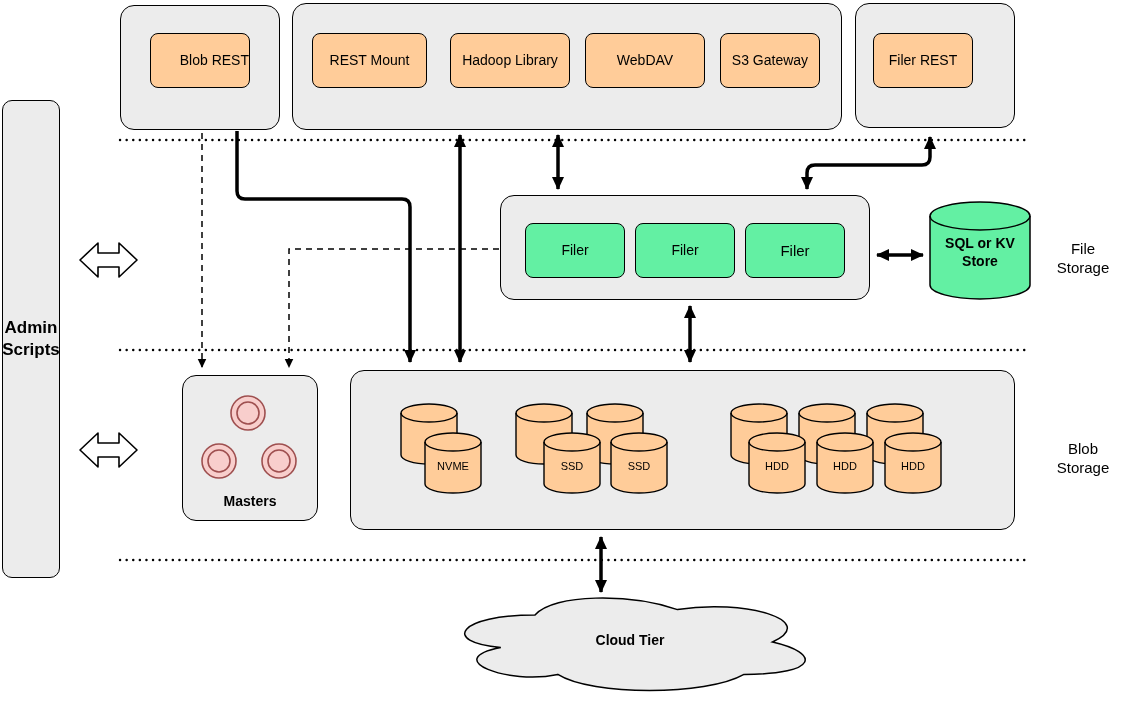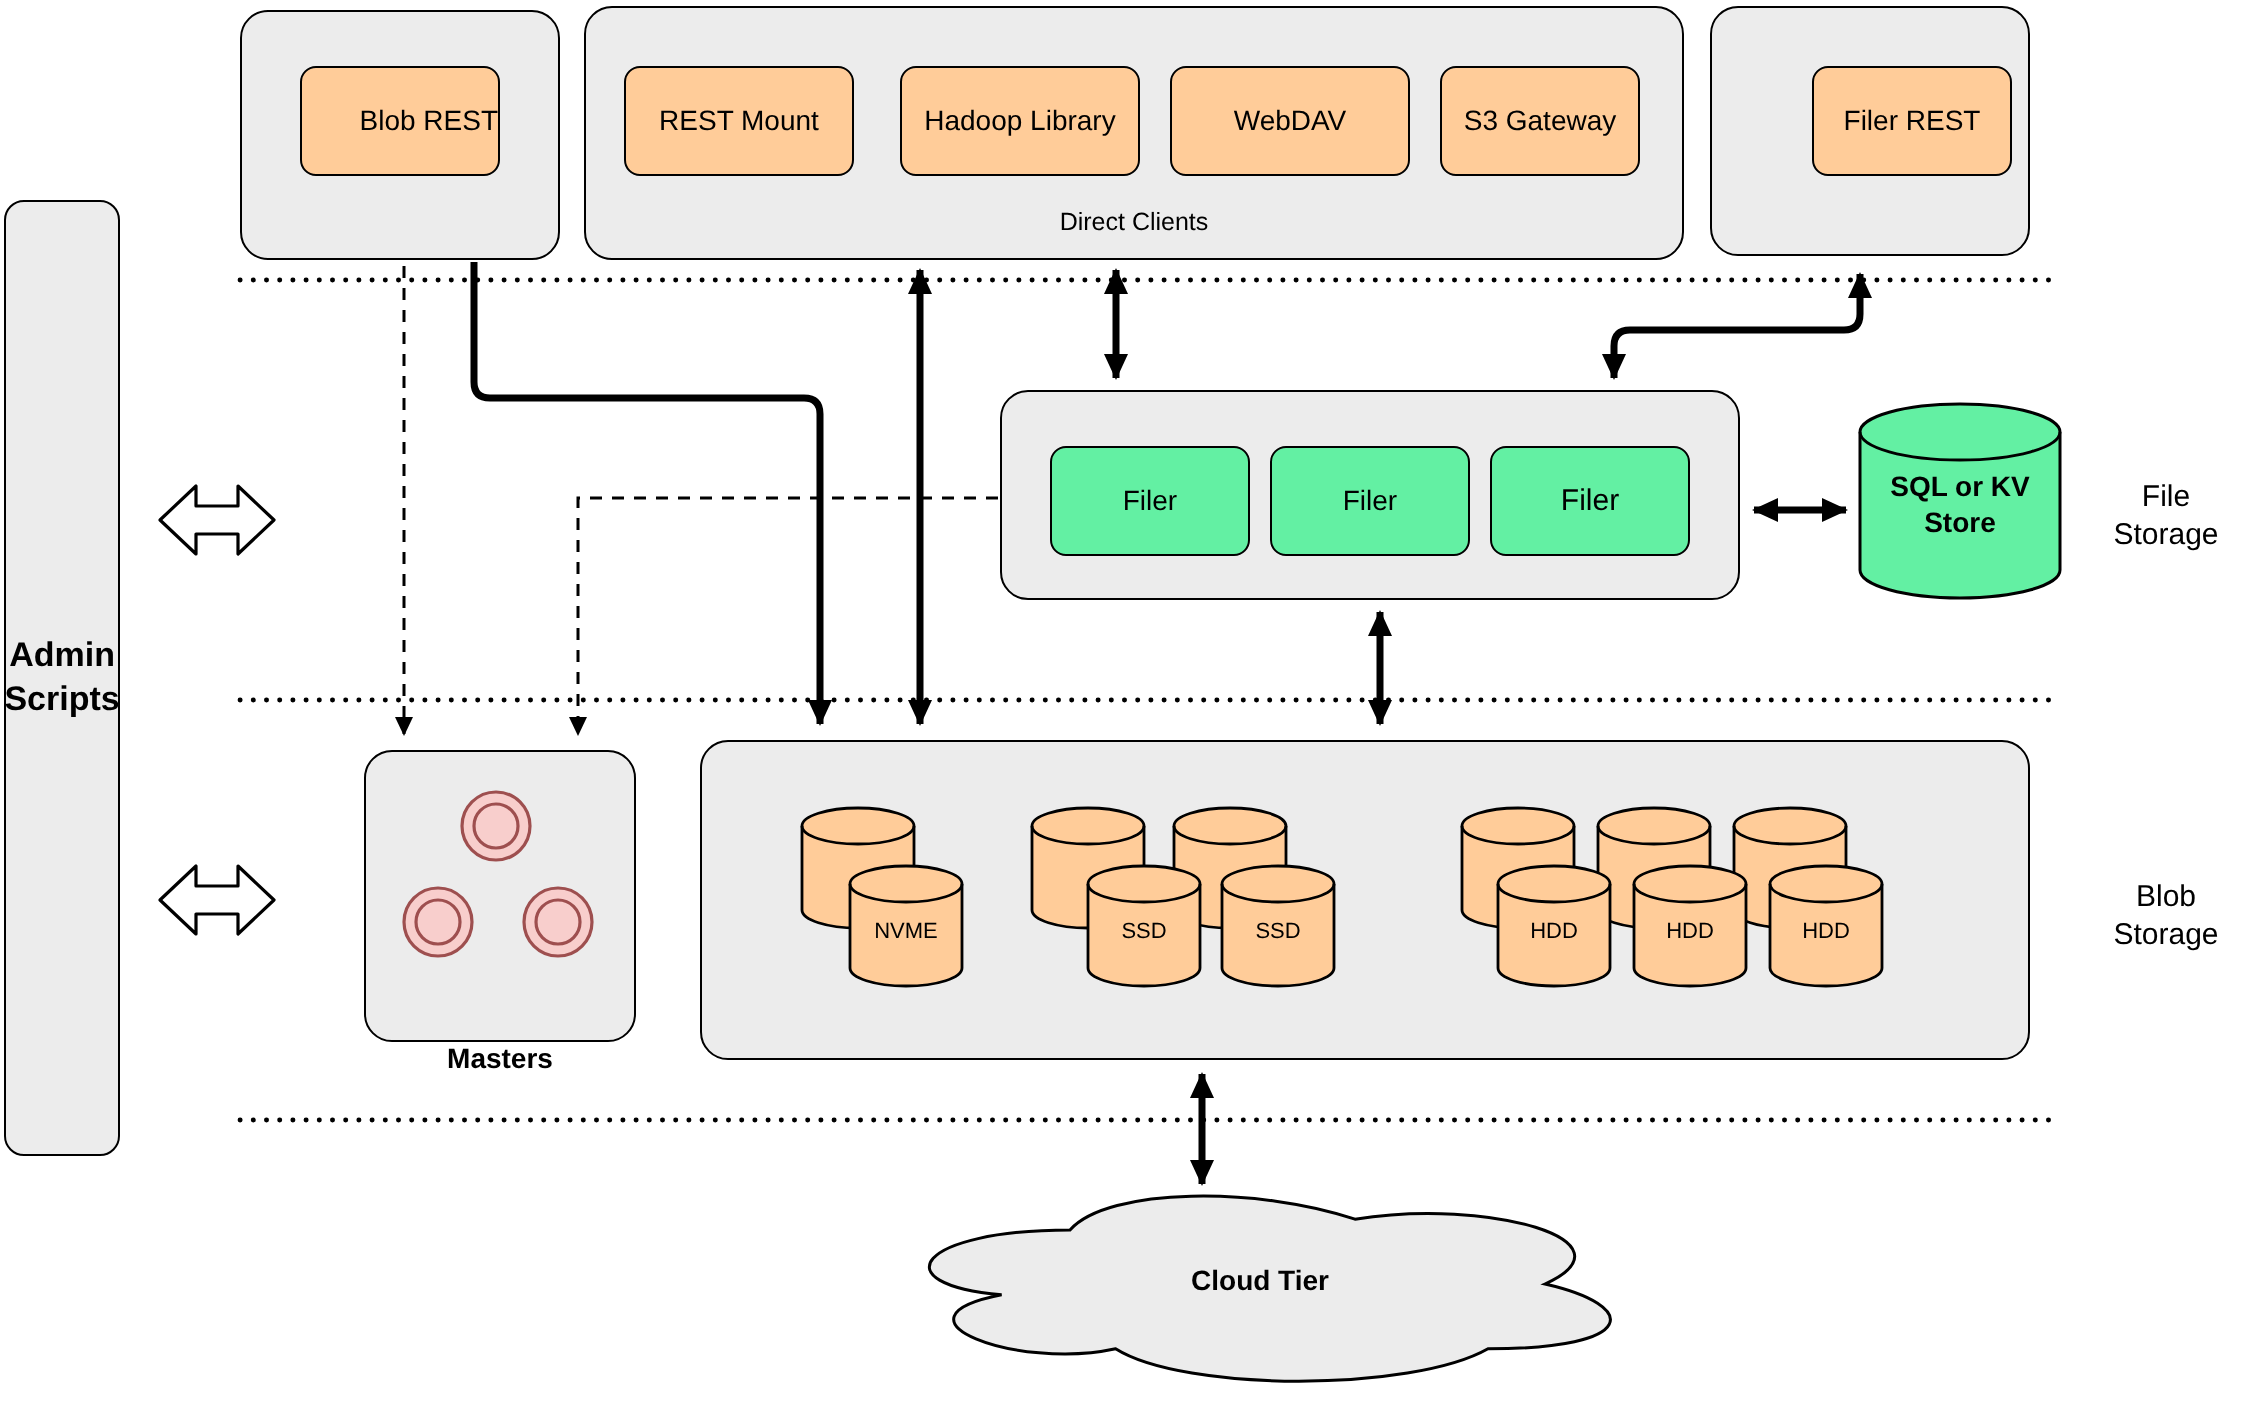--- a/index.html
+++ b/index.html
@@ -72,43 +72,42 @@
   </div>
   <div class="node orange" style="left:585px; top:33px; width:120px; height:55px;">
     <span>WebDAV</span>
   </div>
   <div class="node orange" style="left:450px; top:33px; width:120px; height:55px;">
     <span>Hadoop Library</span>
   </div>
   <div class="node orange" style="left:720px; top:33px; width:100px; height:55px;">
     <span>S3 Gateway</span>
   </div>
-  <div class="label caption" style="left:292px; top:100px; width:550px; height:22px;">Direct Clients</div>
 
   <div class="group" style="left:855px; top:3px; width:160px; height:125px;"></div>
-  <div class="node orange" style="left:906px; top:33px; width:100px; height:55px;">
+  <div class="node orange" style="left:873px; top:33px; width:100px; height:55px;">
     <span>Filer REST</span>
   </div>
 
   <div class="group" style="left:500px; top:195px; width:370px; height:105px;"></div>
   <div class="node green" style="left:525px; top:223px; width:100px; height:55px;">
     <span>Filer</span>
   </div>
   <div class="node green" style="left:635px; top:223px; width:100px; height:55px;">
     <span>Filer</span>
   </div>
   <div class="node green" style="left:745px; top:223px; width:100px; height:55px; font-size:15px;">
     <span>Filer</span>
   </div>
 
   <div class="label section" style="left:1043px; top:235px; width:80px; height:46px;">File Storage</div>
   <div class="label section" style="left:1043px; top:435px; width:80px; height:46px;">Blob Storage</div>
 
   <div class="group" style="left:182px; top:375px; width:136px; height:146px;"></div>
-  <div class="label bold" style="left:182px; top:518px; width:136px; height:22px; font-size:14px;">Masters</div>
+  <div class="label bold" style="left:182px; top:490px; width:136px; height:22px; font-size:14px;">Masters</div>
 
   <div class="group" style="left:350px; top:370px; width:665px; height:160px;"></div>
 
   <svg id="overlay" width="1121" height="701" viewBox="0 0 1121 701">
     <defs>
       <marker id="ah" markerUnits="userSpaceOnUse" markerWidth="14" markerHeight="14" refX="12" refY="6" orient="auto-start-reverse">
         <path d="M0,0 L13,6 L0,12 Z" fill="#000"></path>
       </marker>
       <marker id="ahs" markerUnits="userSpaceOnUse" markerWidth="11" markerHeight="11" refX="8.5" refY="4.5" orient="auto-start-reverse">
         <path d="M0,0 L9.5,4.5 L0,9 Z" fill="#000"></path>

